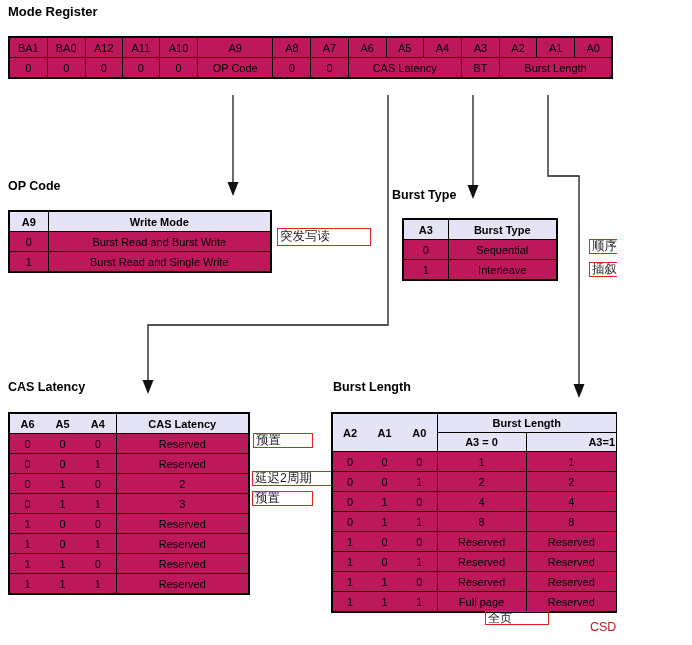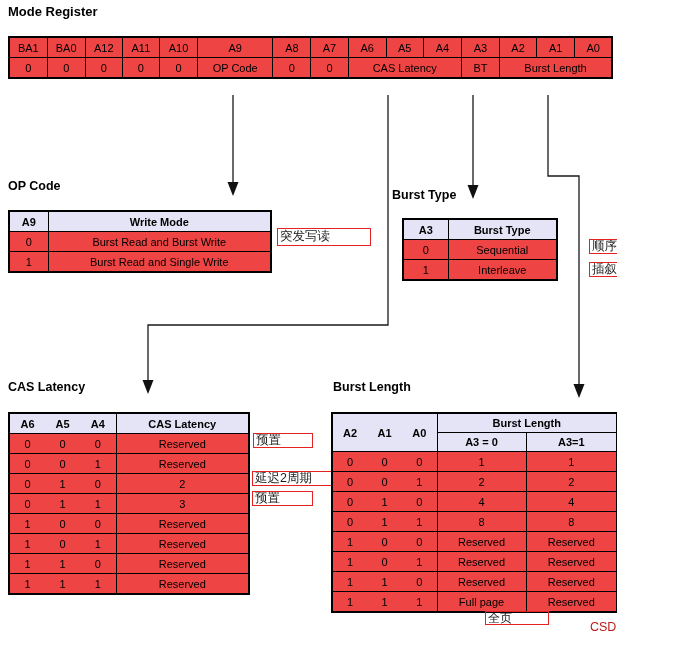--- a/index.html
+++ b/index.html
@@ -1,21 +1,21 @@
 <!DOCTYPE html>
 <html><head>
 <meta charset="utf-8">
 <style>
   html,body{margin:0;padding:0;background:#fff;}
   #canvas{
     position:relative;width:617px;height:645px;background:#fff;overflow:hidden;
     font-family:"Liberation Sans","DejaVu Sans",sans-serif;color:#000;
   }
   .sec-title{position:absolute;font-size:12.5px;font-weight:bold;white-space:nowrap;}
-  table{border-collapse:collapse;table-layout:fixed;position:absolute;background:#ef4444;}
+  table{border-collapse:collapse;table-layout:fixed;position:absolute;background:#be185d;}
   table{border:2px solid #000;}
   td,th{border:1px solid #000;text-align:center;vertical-align:middle;
         font-size:11px;font-weight:normal;height:19px;padding:0 1px;overflow:hidden;}
   th,.hdr{background:#e4e4f6;font-weight:bold;}
   
   .tbl-cas td,.tbl-cas th{border-left:none;border-right:none;}
   .tbl-cas td:last-child,.tbl-cas th:last-child{border-left:1px solid #000;}
   
   .tbl-bl td,.tbl-bl th{border-left:none;border-right:none;}
   .tbl-bl td:nth-child(4),.tbl-bl td:nth-child(5),
@@ -248,21 +248,21 @@
       </colgroup>
     <tbody>
         <tr>
       <th rowspan="2">A2</th>
       <th rowspan="2">A1</th>
       <th rowspan="2">A0</th>
       <th colspan="2" class="vline" style="height:18px;">Burst Length</th>
     </tr>
     <tr>
       <th class="vline" style="height:18px;">A3 = 0</th>
-      <th class="vline" style="height:18px;">A3=1</th>
+      <th class="vline" style="height:18px;text-align:right;">A3=1</th>
     </tr>
     </tbody>
       <tbody>
         <tr>
           <td>0</td>
           <td>0</td>
           <td>0</td>
           <td>1</td>
           <td>1</td>
         </tr>

